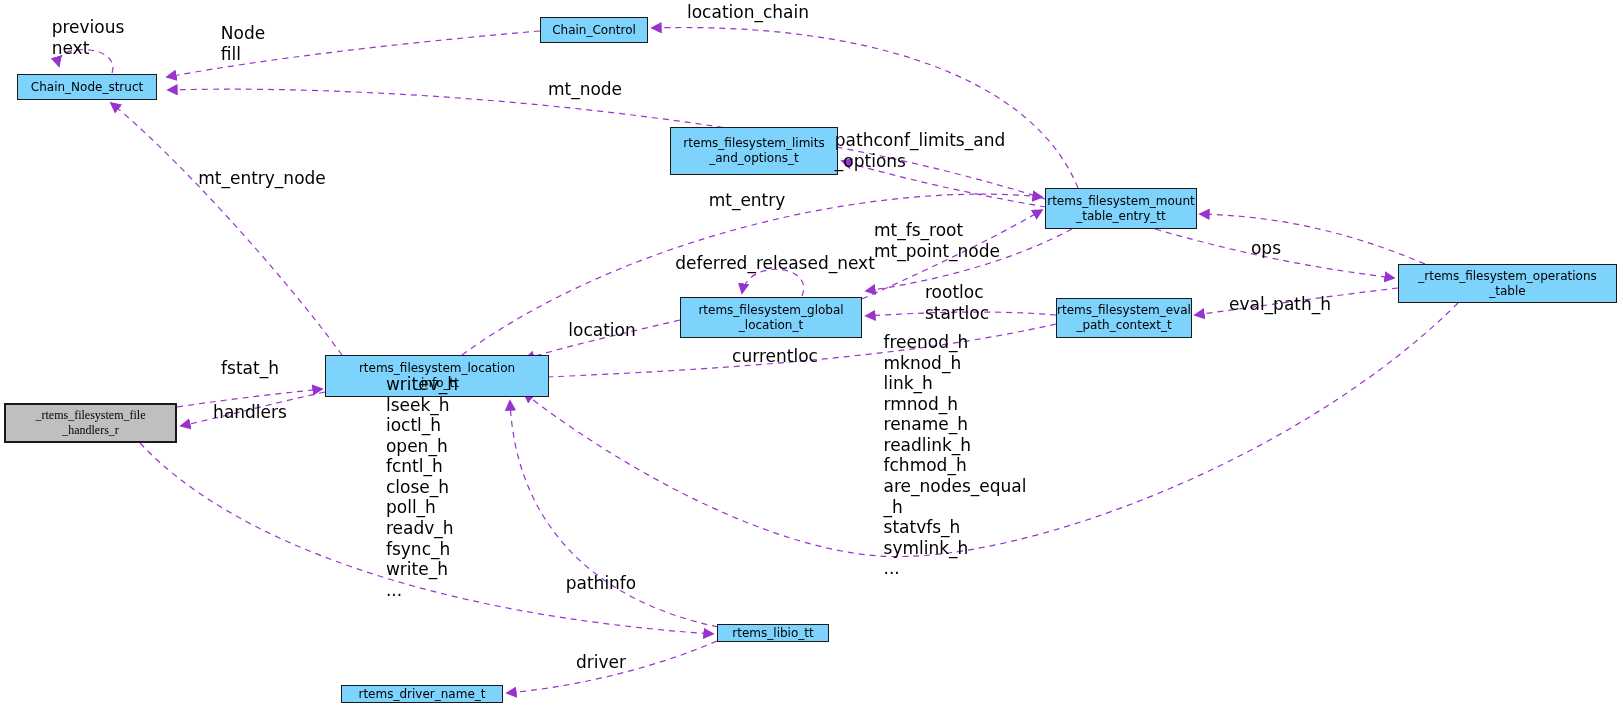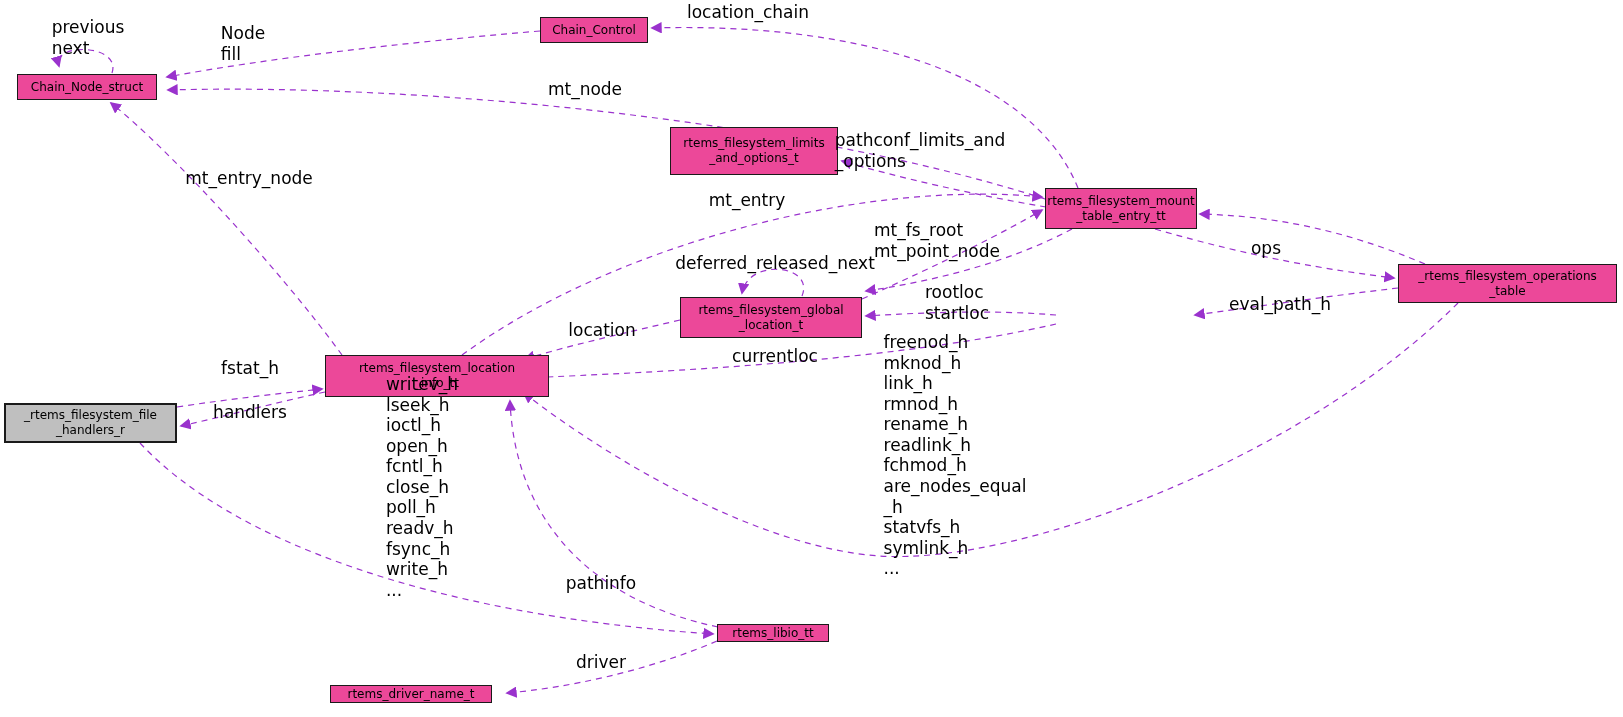--- a/index.html
+++ b/index.html
@@ -8,28 +8,28 @@
     width:1623px;height:717px;
     background:#ffffff;
     font-family:"DejaVu Sans", sans-serif;
     overflow:hidden;
   }
   svg.edges{position:absolute;left:0;top:0;width:1623px;height:717px;pointer-events:none;}
   .node{
     position:absolute;
     box-sizing:border-box;
     border:1px solid #1a1a1a;
-    background:#ec4899;
+    background:#7dd3fc;
     display:flex;align-items:center;justify-content:center;
     text-align:center;
     font-size:12px;line-height:1.22;color:#000;
     white-space:pre-line;
     cursor:pointer;
   }
-  .node.hl{background:#bfbfbf;border-width:2px;}
+  .node.hl{background:#bfbfbf;border-width:2px;font-family:Liberation Serif, serif;}
   .elabel{
     position:absolute;
     transform:translate(-50%,-50%);
     font-size:17px;line-height:1.21;color:#000;
     text-align:left;
     white-space:pre-line;
     pointer-events:none;
   }
 </style>
 </head>
@@ -78,40 +78,42 @@
 
   <div class="node" style="left:1045px;top:188px;width:152px;height:41px">rtems_filesystem_mount
 _table_entry_tt</div>
 
   <div class="node" style="left:1398px;top:264px;width:219px;height:39px">_rtems_filesystem_operations
 _table</div>
 
   <div class="node" style="left:680px;top:297px;width:182px;height:41px">rtems_filesystem_global
 _location_t</div>
 
+  <div class="node" style="left:1056px;top:298px;width:136px;height:40px">rtems_filesystem_eval
+_path_context_t</div>
 
   <div class="node" style="left:325px;top:355px;width:224px;height:42px">rtems_filesystem_location
 _info_tt</div>
 
   <div class="node hl" style="left:4px;top:403px;width:173px;height:40px">_rtems_filesystem_file
 _handlers_r</div>
 
   <div class="node" style="left:717px;top:624px;width:112px;height:18px">rtems_libio_tt</div>
 
-  <div class="node" style="left:330px;top:685px;width:162px;height:18px">rtems_driver_name_t</div>
+  <div class="node" style="left:341px;top:685px;width:162px;height:18px">rtems_driver_name_t</div>
 
   <div class="elabel" style="left:88px;top:38px">previous
 next</div>
   <div class="elabel" style="left:243px;top:44px">Node
 fill</div>
   <div class="elabel" style="left:748px;top:12px">location_chain</div>
   <div class="elabel" style="left:585px;top:89px">mt_node</div>
   <div class="elabel" style="left:920px;top:151px">pathconf_limits_and
 _options</div>
-  <div class="elabel" style="left:249px;top:178px">mt_entry_node</div>
+  <div class="elabel" style="left:262px;top:178px">mt_entry_node</div>
   <div class="elabel" style="left:747px;top:200px">mt_entry</div>
   <div class="elabel" style="left:1266px;top:248px">ops</div>
   <div class="elabel" style="left:1280px;top:304px">eval_path_h</div>
   <div class="elabel" style="left:937px;top:241px">mt_fs_root
 mt_point_node</div>
   <div class="elabel" style="left:775px;top:263px">deferred_released_next</div>
   <div class="elabel" style="left:957px;top:303px">rootloc
 startloc</div>
   <div class="elabel" style="left:602px;top:330px">location</div>
   <div class="elabel" style="left:775px;top:356px">currentloc</div>

